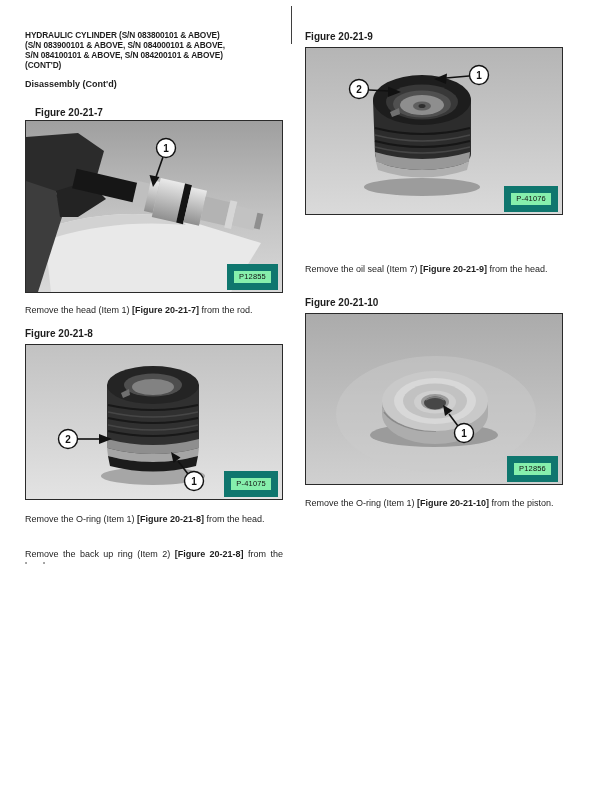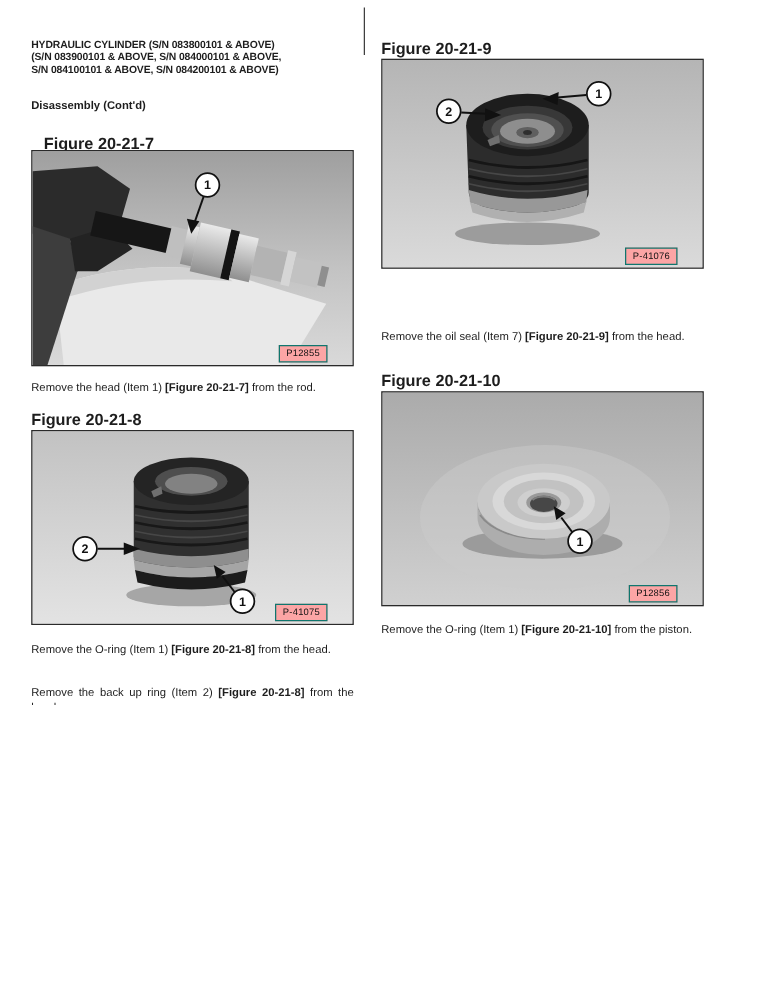--- a/index.html
+++ b/index.html
@@ -5,25 +5,25 @@
   * { margin:0; padding:0; box-sizing:border-box; }
   html,body { background:#ffffff; }
   .page {
     position:relative; width:612px; height:564px; background:#ffffff;
     font-family:"Liberation Sans", sans-serif; color:#1d1d1d; overflow:hidden;padding-left:12px;
   }
   .abs { position:absolute; }
   .title { left:25px; top:30px; width:272px; font-weight:bold; font-size:8.3px;
            line-height:10px; letter-spacing:-0.1px; white-space:nowrap; }
   .subtitle { left:25px; top:79px; font-weight:bold; font-size:9px; }
-  .figlabel { font-weight:bold; font-size:13px; }
+  .figlabel { font-weight:bold; font-size:10px; }
   .figbox { border:1px solid #2a2a2a; background:#c4c4c4; }
   .figbox svg { display:block; width:100%; height:100%; }
-  .photo-id { position:absolute; right:20px; bottom:2px; background:#fca5a5;
-              border:1px solid #0f766e; font-size:7.5px; padding:2.5px 5px;
+  .photo-id { position:absolute; right:4px; bottom:2px; background:#86efac;
+              border:7px solid #0f766e; font-size:7.5px; padding:2.5px 5px;
               line-height:1; letter-spacing:0.2px; color:#111; }
   .para { font-size:9px; line-height:12px; text-align:justify; width:258px; }
   .para b { font-weight:bold; }
   .divider { left:291px; top:6px; width:1px; height:38px; background:#3f3f3f; }
   .footer-num { left:0; top:763px; width:588px; text-align:center; font-weight:bold; font-size:9px; }
   .footer-title { right:43px; top:763px; font-weight:bold; font-size:14px; }
 
   .fig7-label  { left:11px;  top:107px;margin-left:24px; }
   .fig7-box    { left:25px;  top:120px; width:258px; height:173px; }
   .p1          { left:25px;  top:304px; }
@@ -46,20 +46,21 @@
 </style>
 </head>
 <body>
 
 <div class="page">
 
   <div class="abs title">
     <div>HYDRAULIC CYLINDER (S/N 083800101 &amp; ABOVE)</div>
     <div>(S/N 083900101 &amp; ABOVE, S/N 084000101 &amp; ABOVE,</div>
     <div>S/N 084100101 &amp; ABOVE, S/N 084200101 &amp; ABOVE)</div>
+    <div>(CONT'D)</div>
   </div>
   <div class="abs subtitle">Disassembly (Cont'd)</div>
   <div class="abs divider"></div>
 
   <div class="abs figlabel fig7-label">Figure 20-21-7</div>
   <div class="abs figbox fig7-box">
     <svg viewBox="0 0 256 171" preserveAspectRatio="none">
       <defs>
         <linearGradient id="g7" x1="0" y1="0" x2="0" y2="1">
           <stop offset="0" stop-color="#9f9f9f"></stop>

